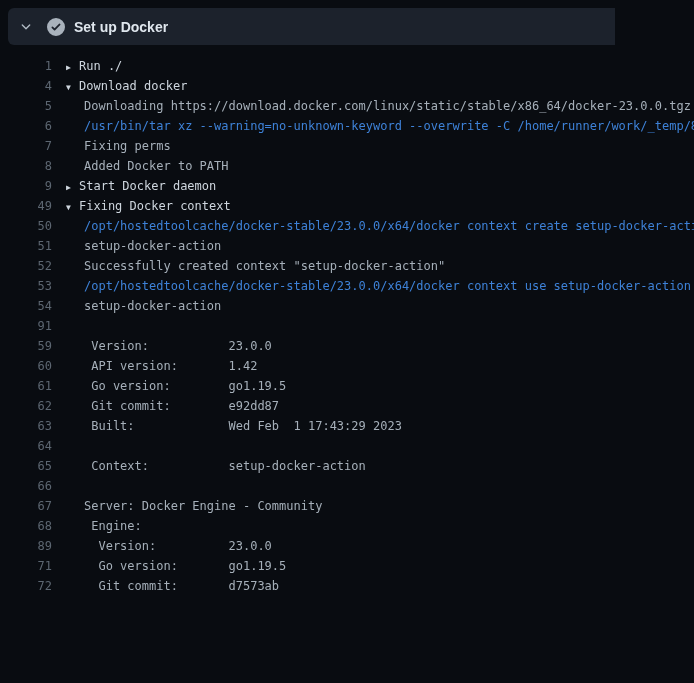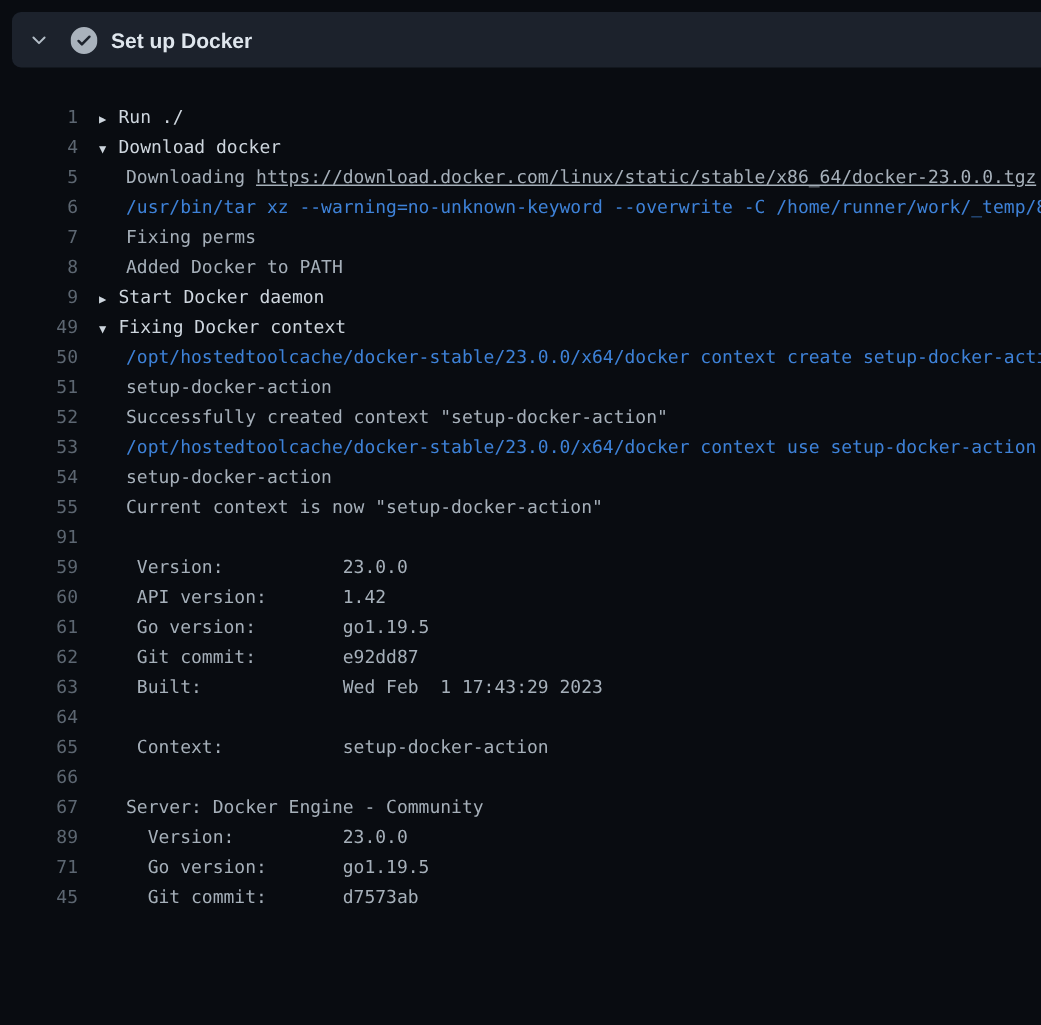--- a/index.html
+++ b/index.html
@@ -8,22 +8,22 @@
   }
   *{box-sizing:border-box}
   html,body{margin:0;padding:0}
   body{
     width:694px;height:683px;overflow:hidden;
     background:var(--bg);
     font-family:"DejaVu Sans Mono","Liberation Mono",monospace;
   }
   
   .step-header{
-    margin:8px 0 12px 8px;
-    width:686px;height:37px;
+    margin:8px 0 0 8px;
+    width:607px;height:37px;
     background:var(--header);
     border-radius:6px 0 0 6px;
     display:flex;align-items:center;
     padding-left:10px;
     cursor:pointer;
   }
   .chev{display:flex;align-items:center;justify-content:center;width:16px;height:16px;color:var(--chev)}
   .status{display:flex;align-items:center;margin-left:13px;width:18px;height:18px;color:var(--icon)}
   .step-title{
     margin-left:9px;
@@ -39,21 +39,21 @@
   .num{
     flex:0 0 52px;text-align:right;color:var(--num);
     user-select:none;cursor:pointer;
   }
   .content{padding-left:32px;white-space:pre;overflow:hidden}
   .row.group{cursor:pointer}
   .row.group .content{padding-left:14px;color:var(--group)}
   .arrow{display:inline-block;width:13px;font-size:8px;color:var(--group)}
   .txt{color:var(--text)}
   .cmd{color:var(--cmd)}
-  a.loglink{color:var(--text);text-decoration:underline;cursor:pointer}
+  a.loglink{color:var(--text);cursor:pointer}
 </style>
 </head>
 <body>
 
 <div class="step-header">
   <span class="chev">
     <svg width="14" height="14" viewBox="0 0 16 16" aria-hidden="true">
       <path fill="currentColor" d="M12.78 5.22a.749.749 0 0 1 0 1.06l-4.25 4.25a.749.749 0 0 1-1.06 0L3.22 6.28a.749.749 0 1 1 1.06-1.06L8 8.939l3.72-3.719a.749.749 0 0 1 1.06 0Z"></path>
     </svg>
   </span>
@@ -72,27 +72,27 @@
     <div class="row cmd"><span class="num">6</span><span class="content"><span class="cmd">/usr/bin/tar xz --warning=no-unknown-keyword --overwrite -C /home/runner/work/_temp/8c91</span></span></div>
     <div class="row text"><span class="num">7</span><span class="content"><span class="txt">Fixing perms</span></span></div>
     <div class="row text"><span class="num">8</span><span class="content"><span class="txt">Added Docker to PATH</span></span></div>
     <div class="row group"><span class="num">9</span><span class="content"><span class="arrow">▶</span><span>Start Docker daemon</span></span></div>
     <div class="row group"><span class="num">49</span><span class="content"><span class="arrow">▼</span><span>Fixing Docker context</span></span></div>
     <div class="row cmd"><span class="num">50</span><span class="content"><span class="cmd">/opt/hostedtoolcache/docker-stable/23.0.0/x64/docker context create setup-docker-action</span></span></div>
     <div class="row text"><span class="num">51</span><span class="content"><span class="txt">setup-docker-action</span></span></div>
     <div class="row text"><span class="num">52</span><span class="content"><span class="txt">Successfully created context "setup-docker-action"</span></span></div>
     <div class="row cmd"><span class="num">53</span><span class="content"><span class="cmd">/opt/hostedtoolcache/docker-stable/23.0.0/x64/docker context use setup-docker-action</span></span></div>
     <div class="row text"><span class="num">54</span><span class="content"><span class="txt">setup-docker-action</span></span></div>
-    <div class="row text"><span class="num">55</span><span class="content"><span class="txt">Current context is now "setup-docker-action"</span></span></div>
     <div class="row cmd"><span class="num">91</span></div>
     <div class="row text"><span class="num">59</span><span class="content"><span class="txt"> Version:           23.0.0</span></span></div>
     <div class="row text"><span class="num">60</span><span class="content"><span class="txt"> API version:       1.42</span></span></div>
     <div class="row text"><span class="num">61</span><span class="content"><span class="txt"> Go version:        go1.19.5</span></span></div>
     <div class="row text"><span class="num">62</span><span class="content"><span class="txt"> Git commit:        e92dd87</span></span></div>
     <div class="row text"><span class="num">63</span><span class="content"><span class="txt"> Built:             Wed Feb  1 17:43:29 2023</span></span></div>
     <div class="row text"><span class="num">64</span></div>
     <div class="row text"><span class="num">65</span><span class="content"><span class="txt"> Context:           setup-docker-action</span></span></div>
     <div class="row empty"><span class="num">66</span><span class="content"></span></div>
     <div class="row text"><span class="num">67</span><span class="content"><span class="txt">Server: Docker Engine - Community</span></span></div>
+    <div class="row text"><span class="num">68</span><span class="content"><span class="txt"> Engine:</span></span></div>
     <div class="row text"><span class="num">89</span><span class="content"><span class="txt">  Version:          23.0.0</span></span></div>
     <div class="row text"><span class="num">71</span><span class="content"><span class="txt">  Go version:       go1.19.5</span></span></div>
-    <div class="row text"><span class="num">45</span><span class="content"><span class="txt">  Git commit:       d7573ab</span></span></div>
+    <div class="row text"><span class="num">72</span><span class="content"><span class="txt">  Git commit:       d7573ab</span></span></div>
   </div>
 
 </body></html>

